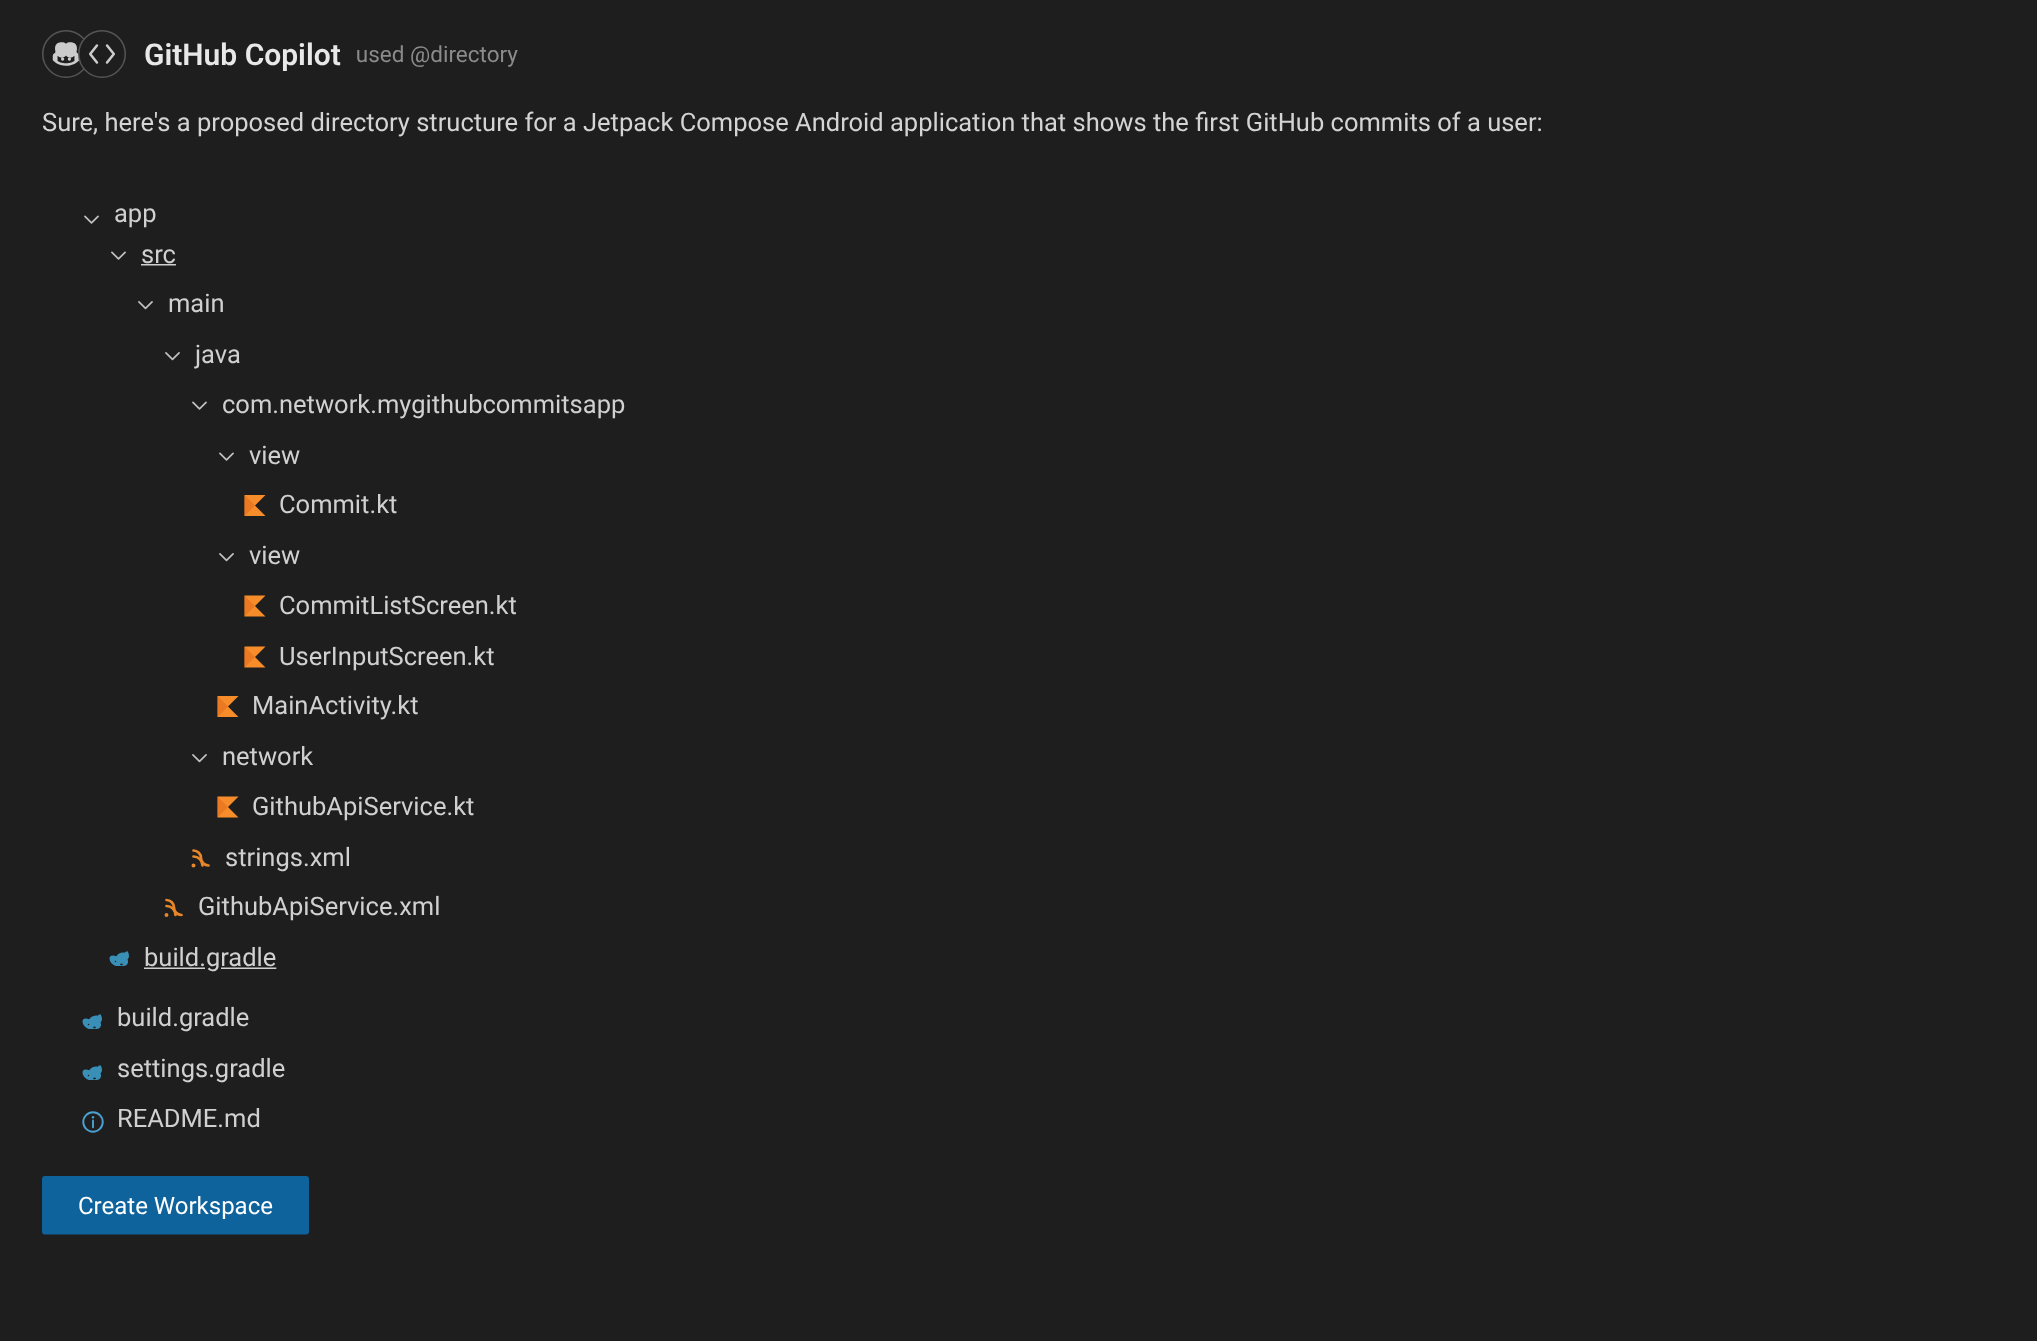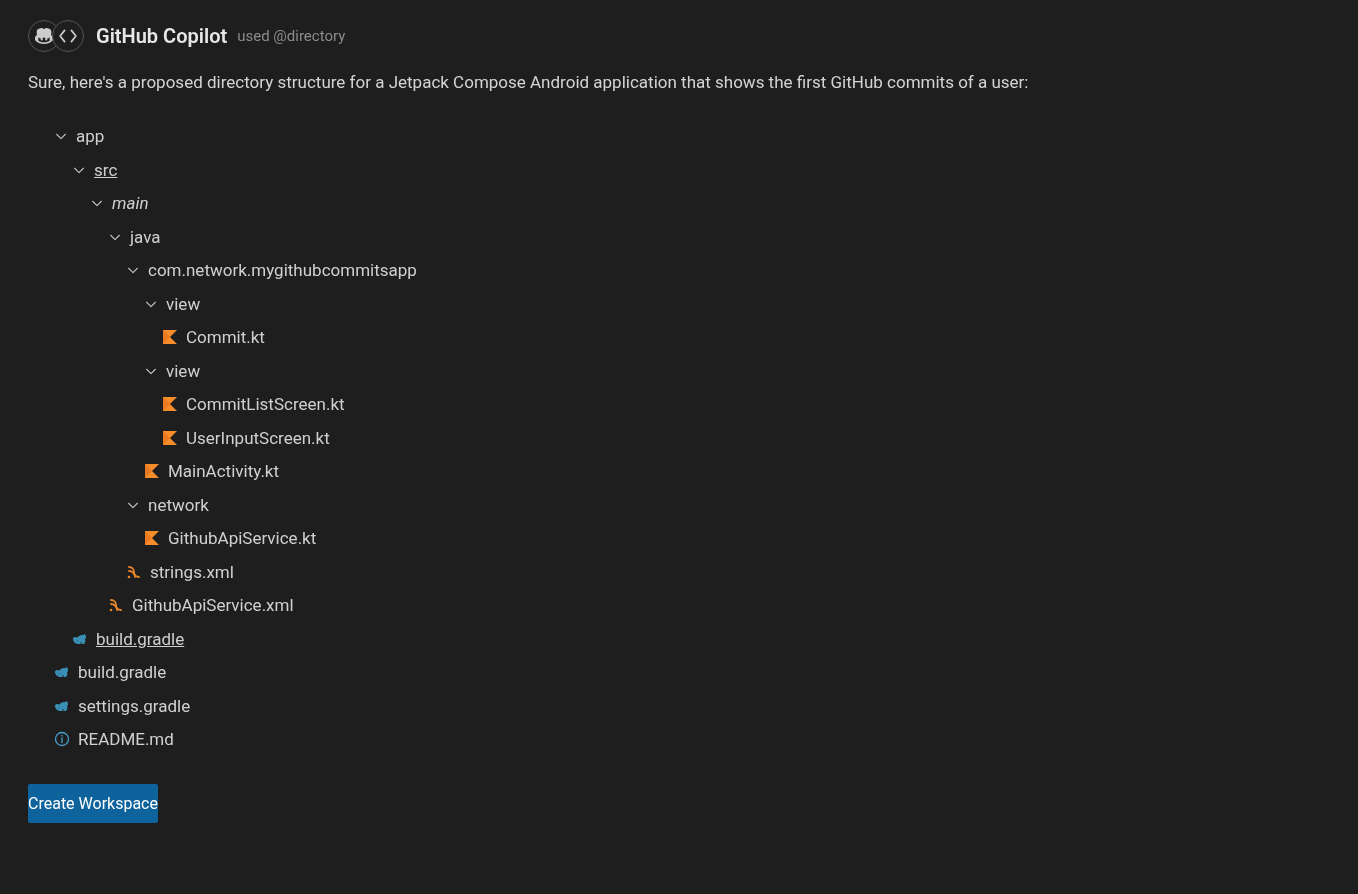--- a/index.html
+++ b/index.html
@@ -87,36 +87,36 @@
       display: block;
     }
     .file-icon {
       width: 16px;
       height: 16px;
       flex-shrink: 0;
       display: flex;
       align-items: center;
       justify-content: center;
     }
-    .indent-1 { padding-left: 0px; }
+    .indent-1 { padding-left: 0px; align-items: flex-end; }
     .indent-2 { padding-left: 18px; text-decoration: underline; }
-    .indent-3 { padding-left: 36px; font-style: italic; }
+    .indent-3 { padding-left: 36px; }
     .indent-4 { padding-left: 54px; }
     .indent-5 { padding-left: 72px; }
     .indent-6 { padding-left: 90px; }
     .indent-7 { padding-left: 108px; }
     .path-sep {
       color: #888;
       margin: 0 4px;
     }
     .create-button {
       background: #0e639c;
       color: #ffffff;
       border: none;
-      padding: 10px 0;
+      padding: 10px 24px;
       font-size: 16px;
       border-radius: 2px;
       cursor: pointer;
       font-family: inherit;
     }
   </style>
 </head>
 <body>
 
 

